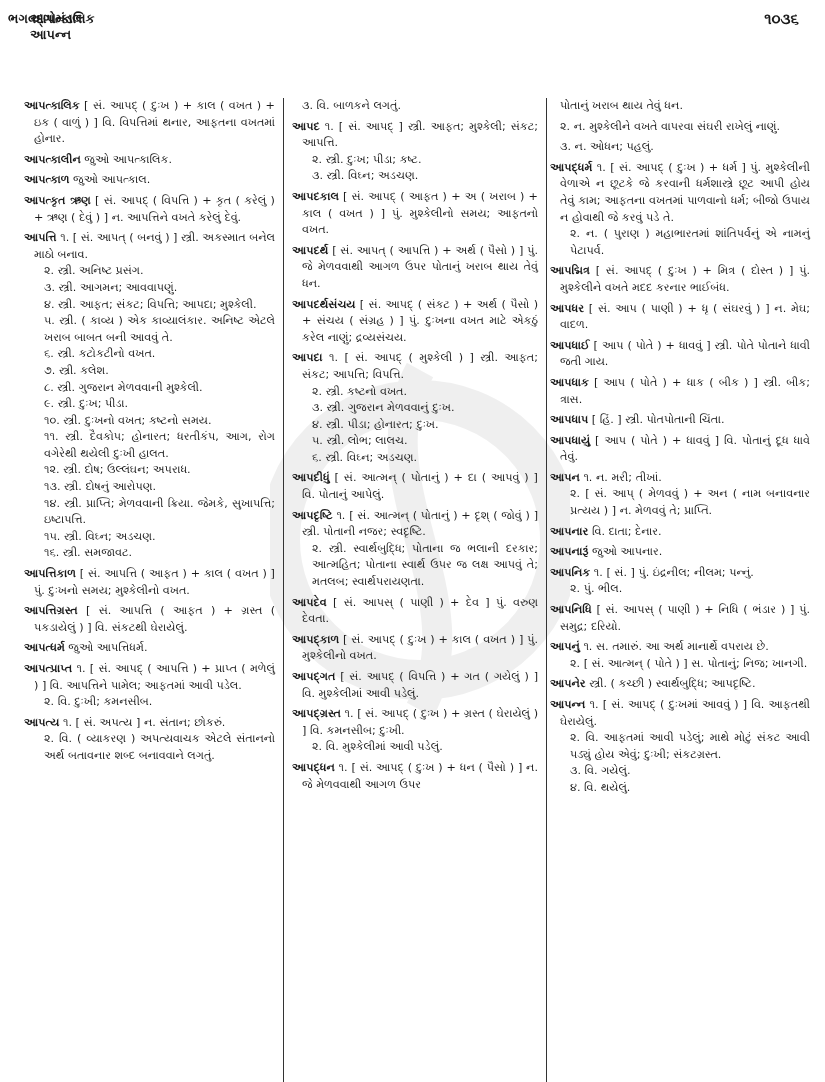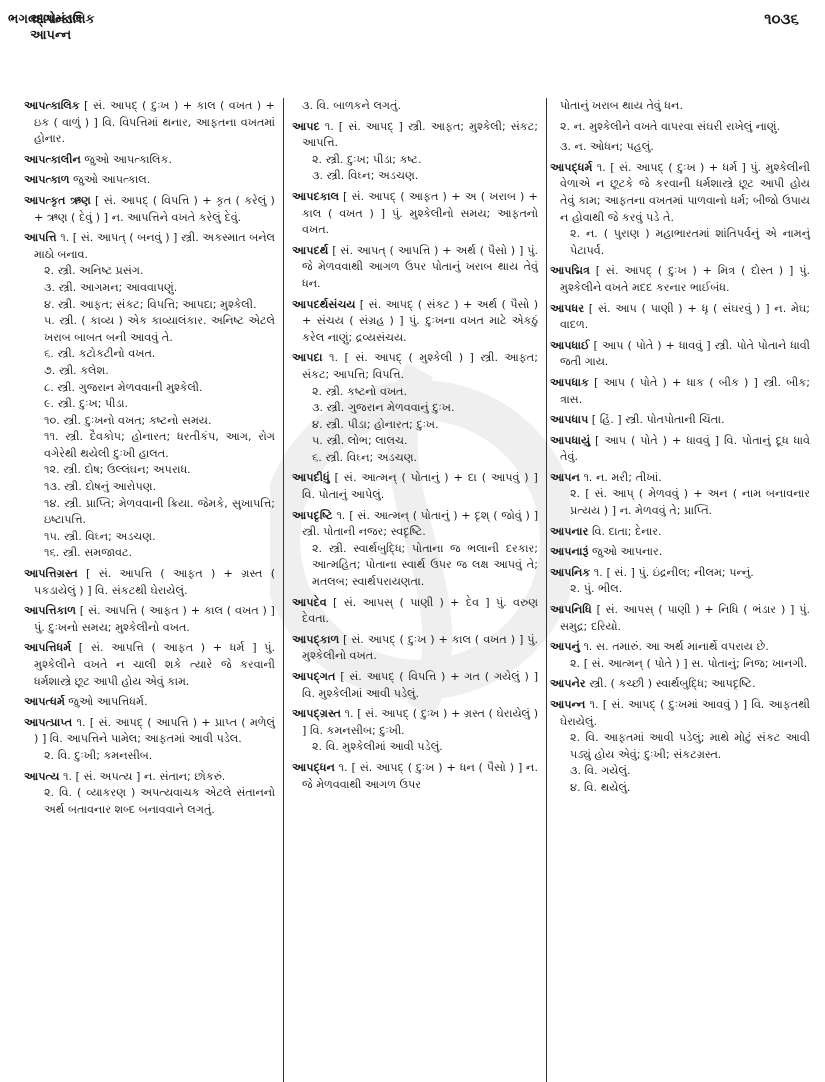--- a/index.html
+++ b/index.html
@@ -58,23 +58,22 @@
   <div class="hdr-right">૧૦૩૬</div>
 </div>
 
 <div class="columns">
   <div class="col c1">
       <div class="entry"><span class="hw">આપત્કાલિક</span><span> [ સં. આપદ્ ( દુઃખ ) + કાલ ( વખત ) + ઇક ( વાળું ) ] વિ. વિપત્તિમાં થનાર, આફતના વખતમાં હોનાર.</span></div>
       <div class="entry"><span class="hw">આપત્કાલીન</span><span> જુઓ આપત્કાલિક.</span></div>
       <div class="entry"><span class="hw">આપત્કાળ</span><span> જુઓ આપત્કાલ.</span></div>
       <div class="entry"><span class="hw">આપત્કૃત ઋણ</span><span> [ સં. આપદ્ ( વિપત્તિ ) + કૃત ( કરેલું ) + ઋણ ( દેવું ) ] ન. આપત્તિને વખતે કરેલું દેવું.</span></div>
       <div class="entry"><span class="hw">આપત્તિ</span><span> ૧. [ સં. આપત્ ( બનવું ) ] સ્ત્રી. અકસ્માત બનેલ માઠો બનાવ.</span><span class="sense">૨. સ્ત્રી. અનિષ્ટ પ્રસંગ.</span><span class="sense">૩. સ્ત્રી. આગમન; આવવાપણું.</span><span class="sense">૪. સ્ત્રી. આફત; સંકટ; વિપત્તિ; આપદા; મુશ્કેલી.</span><span class="sense">૫. સ્ત્રી. ( કાવ્ય ) એક કાવ્યાલંકાર. અનિષ્ટ એટલે ખરાબ બાબત બની આવવું તે.</span><span class="sense">૬. સ્ત્રી. કટોકટીનો વખત.</span><span class="sense">૭. સ્ત્રી. કલેશ.</span><span class="sense">૮. સ્ત્રી. ગુજરાન મેળવવાની મુશ્કેલી.</span><span class="sense">૯. સ્ત્રી. દુઃખ; પીડા.</span><span class="sense">૧૦. સ્ત્રી. દુઃખનો વખત; કષ્ટનો સમય.</span><span class="sense">૧૧. સ્ત્રી. દૈવકોપ; હોનારત; ધરતીકંપ, આગ, રોગ વગેરેથી થયેલી દુઃખી હાલત.</span><span class="sense">૧૨. સ્ત્રી. દોષ; ઉલ્લંઘન; અપરાધ.</span><span class="sense">૧૩. સ્ત્રી. દોષનું આરોપણ.</span><span class="sense">૧૪. સ્ત્રી. પ્રાપ્તિ; મેળવવાની ક્રિયા. જેમકે, સુખાપત્તિ; ઇષ્ટાપત્તિ.</span><span class="sense">૧૫. સ્ત્રી. વિઘ્ન; અડચણ.</span><span class="sense">૧૬. સ્ત્રી. સમજાવટ.</span></div>
+      <div class="entry"><span class="hw">આપત્તિકાળ</span><span> [ સં. આપત્તિ ( આફત ) + કાલ ( વખત ) ] પું. દુઃખનો સમય; મુશ્કેલીનો વખત.</span></div>
       <div class="entry"><span class="hw">આપત્તિગ્રસ્ત</span><span> [ સં. આપત્તિ ( આફત ) + ગ્રસ્ત ( પકડાયેલું ) ] વિ. સંકટથી ઘેરાયેલું.</span></div>
-      <div class="entry"><span class="hw">આપત્તિકાળ</span><span> [ સં. આપત્તિ ( આફત ) + કાલ ( વખત ) ] પું. દુઃખનો સમય; મુશ્કેલીનો વખત.</span></div>
-      <div class="entry"><span class="hw">આપત્તિધર્મ</span><span> [ સં. આપત્તિ ( આફત ) + ધર્મ ] પું. મુશ્કેલીને વખતે ન ચાલી શકે ત્યારે જે કરવાની ધર્મશાસ્ત્રે છૂટ આપી હોય એવું કામ.</span></div>
       <div class="entry"><span class="hw">આપત્ધર્મ</span><span> જુઓ આપત્તિધર્મ.</span></div>
       <div class="entry"><span class="hw">આપત્પ્રાપ્ત</span><span> ૧. [ સં. આપદ્ ( આપત્તિ ) + પ્રાપ્ત ( મળેલું ) ] વિ. આપત્તિને પામેલ; આફતમાં આવી પડેલ.</span><span class="sense">૨. વિ. દુઃખી; કમનસીબ.</span></div>
       <div class="entry"><span class="hw">આપત્ય</span><span> ૧. [ સં. અપત્ય ] ન. સંતાન; છોકરું.</span><span class="sense">૨. વિ. ( વ્યાકરણ ) અપત્યવાચક એટલે સંતાનનો અર્થ બતાવનાર શબ્દ બનાવવાને લગતું.</span></div>
     </div>
   <div class="col c2">
       <div class="cont">૩. વિ. બાળકને લગતું.</div>
       <div class="entry"><span class="hw">આપદ</span><span> ૧. [ સં. આપદ્ ] સ્ત્રી. આફત; મુશ્કેલી; સંકટ; આપત્તિ.</span><span class="sense">૨. સ્ત્રી. દુઃખ; પીડા; કષ્ટ.</span><span class="sense">૩. સ્ત્રી. વિઘ્ન; અડચણ.</span></div>
       <div class="entry"><span class="hw">આપદકાલ</span><span> [ સં. આપદ્ ( આફત ) + અ ( ખરાબ ) + કાલ ( વખત ) ] પું. મુશ્કેલીનો સમય; આફતનો વખત.</span></div>
       <div class="entry"><span class="hw">આપદર્થ</span><span> [ સં. આપત્ ( આપત્તિ ) + અર્થ ( પૈસો ) ] પું. જે મેળવવાથી આગળ ઉપર પોતાનું ખરાબ થાય તેવું ધન.</span></div>
       <div class="entry"><span class="hw">આપદર્થસંચય</span><span> [ સં. આપદ્ ( સંકટ ) + અર્થ ( પૈસો ) + સંચય ( સંગ્રહ ) ] પું. દુઃખના વખત માટે એકઠું કરેલ નાણું; દ્રવ્યસંચય.</span></div>

